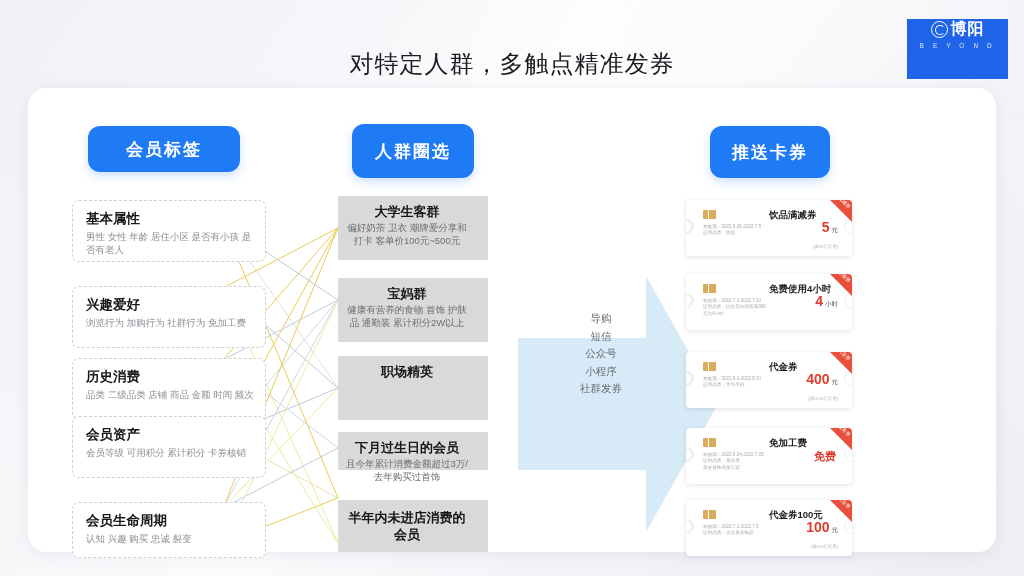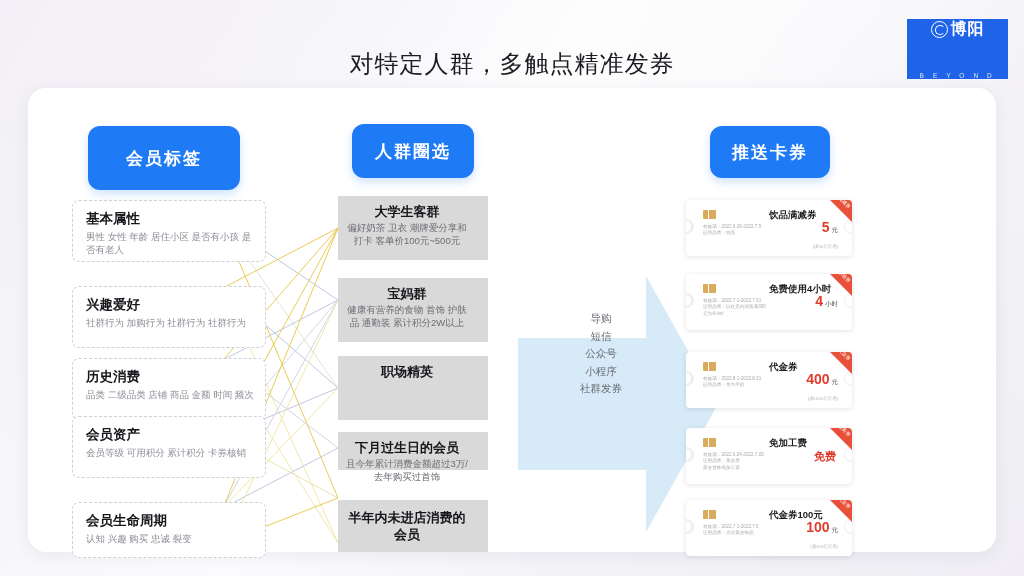--- a/index.html
+++ b/index.html
@@ -26,21 +26,21 @@
     text-align: center;
     font-size: 24px; font-weight: normal; color: #1c1c22;
     letter-spacing: 1px;
     margin-top: 20px;
   }
   .logo-box {
     position: absolute; left: 907px; top: 19px;
     width: 101px; height: 60px;
     background: #1f64e8;
     display: flex; flex-direction: column;
-    align-items: center; justify-content: space-between;
+    align-items: center; justify-content: flex-start;
     gap: 2px;
   }
   .logo-row { display: flex; align-items: center; gap: 3px; }
   .logo-mark {
     width: 17px; height: 17px; border-radius: 50%;
     border: 1.6px solid #ffffff;
     position: relative;
     display: inline-block;
   }
   .logo-mark::after {
@@ -64,21 +64,21 @@
   
   .col-head {
     position: absolute;
     background: #1f7bf5;
     border-radius: 12px;
     color: #fff; font-size: 17px; font-weight: bold;
     display: flex; align-items: center; justify-content: center;
     letter-spacing: 2px;
     box-shadow: 0 4px 10px rgba(31,123,245,0.22);
   }
-  #head-left  { left: 88px;  top: 126px; width: 152px; height: 64px; }
+  #head-left  { left: 88px;  top: 126px; width: 152px; height: 46px; }
   #head-mid   { left: 352px; top: 124px; width: 122px; height: 54px; }
   #head-right { left: 710px; top: 126px; width: 120px; height: 52px; }
 
   
   .tag-card {
     position: absolute; left: 72px; width: 194px;
     border: 1px dashed #cfcfd6;
     border-radius: 7px;
     background: #fff;
     padding: 9px 11px 9px 13px;
@@ -240,21 +240,21 @@
 <div class="col-head" id="head-left">会员标签</div>
 <div class="col-head" id="head-mid">人群圈选</div>
 <div class="col-head" id="head-right">推送卡券</div>
 
 <div class="tag-card" style="top:200px;height:62px">
   <div class="t">基本属性</div>
   <div class="d">男性 女性 年龄 居住小区 是否有小孩 是否有老人</div>
 </div>
 <div class="tag-card" style="top:286px;height:62px">
   <div class="t">兴趣爱好</div>
-  <div class="d">社群行为 加购行为 社群行为 社群行为</div>
+  <div class="d">浏览行为 加购行为 社群行为 免加工费</div>
 </div>
 <div class="tag-card" style="top:358px;height:62px">
   <div class="t">历史消费</div>
   <div class="d">品类 二级品类 店铺 商品 金额 时间 频次</div>
 </div>
 <div class="tag-card" style="top:416px;height:62px">
   <div class="t">会员资产</div>
   <div class="d">会员等级 可用积分 累计积分 卡券核销</div>
 </div>
 <div class="tag-card" style="top:502px;height:56px">

